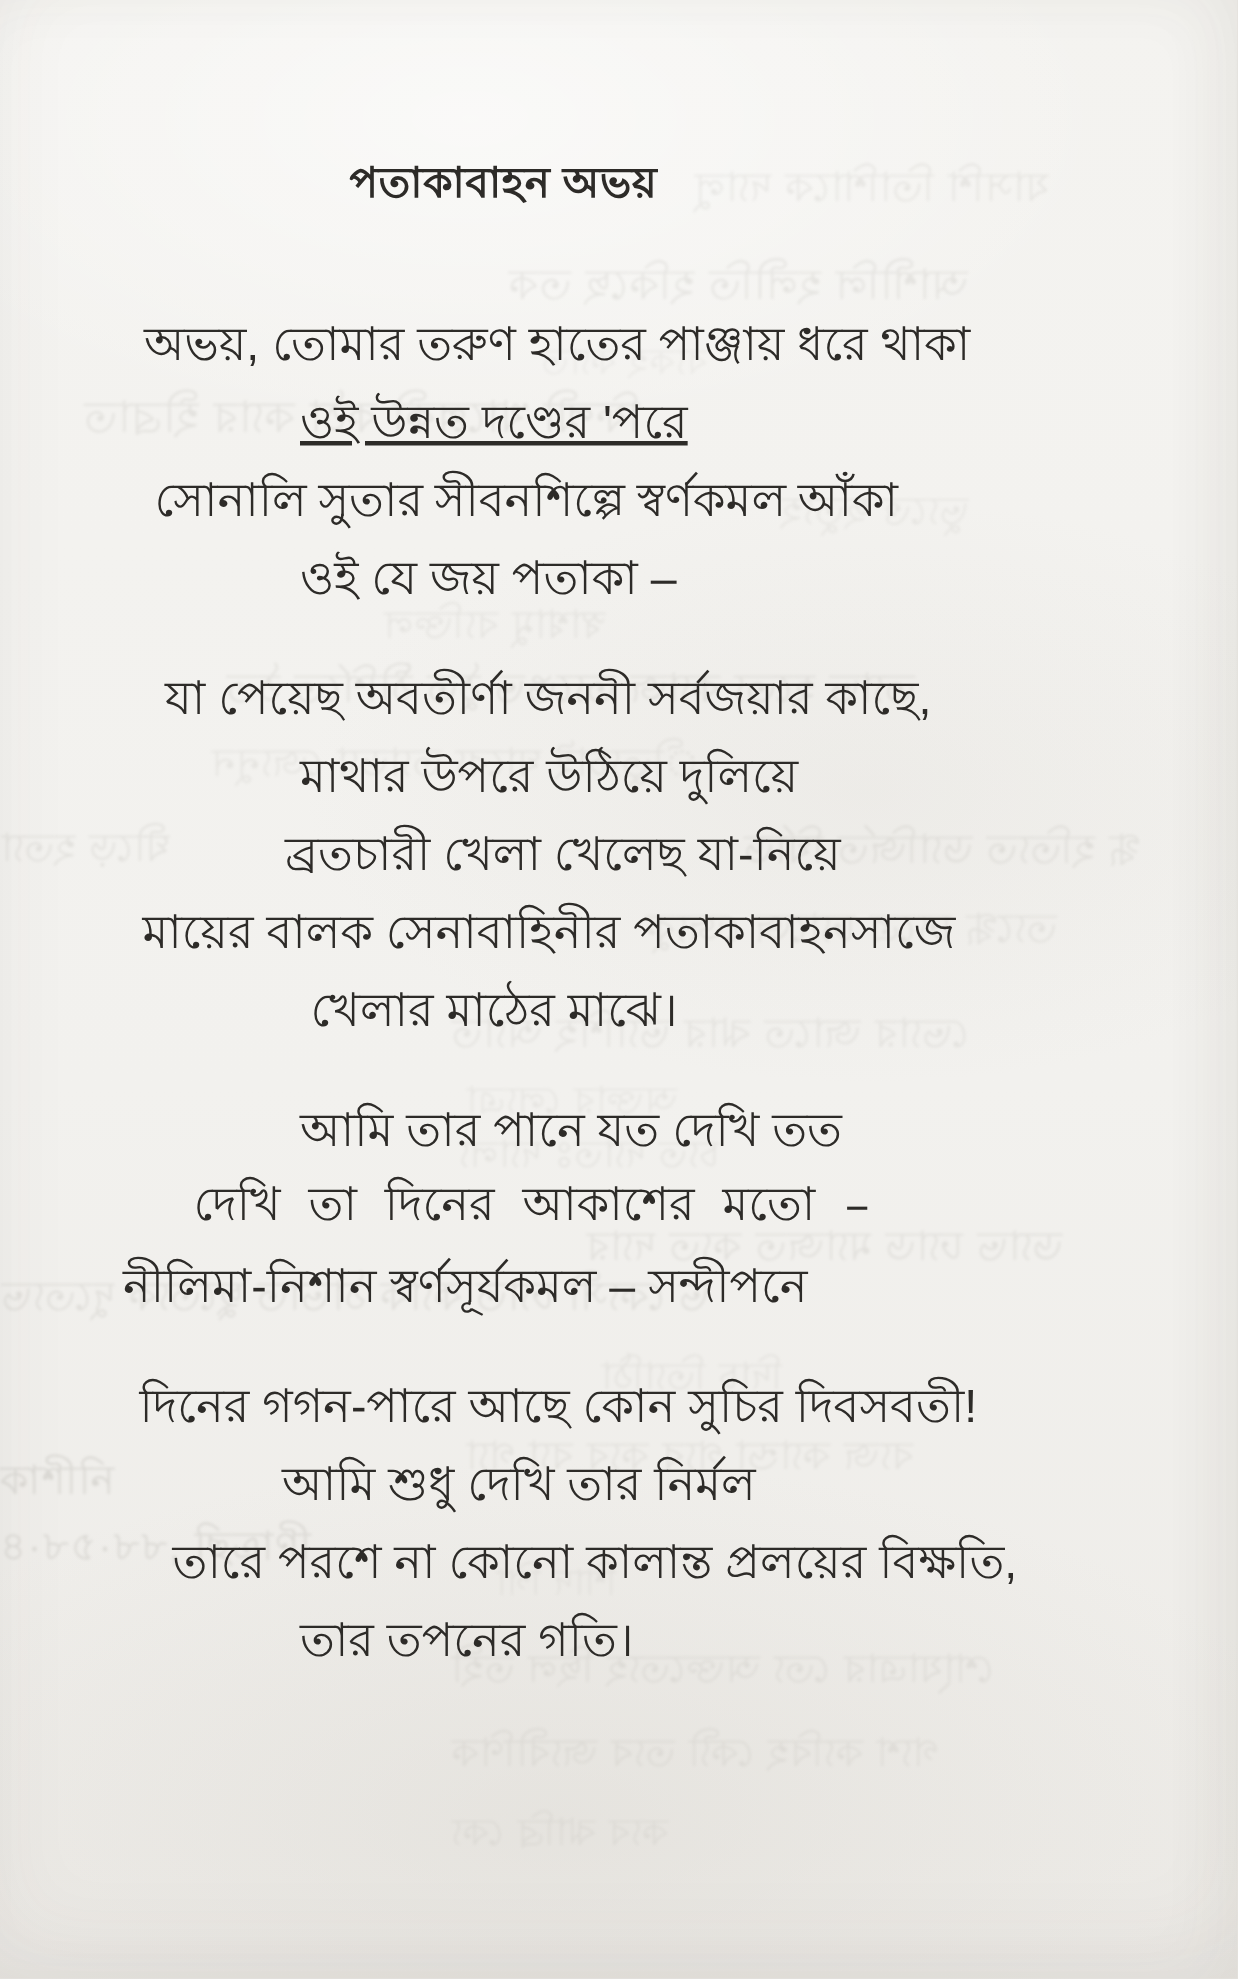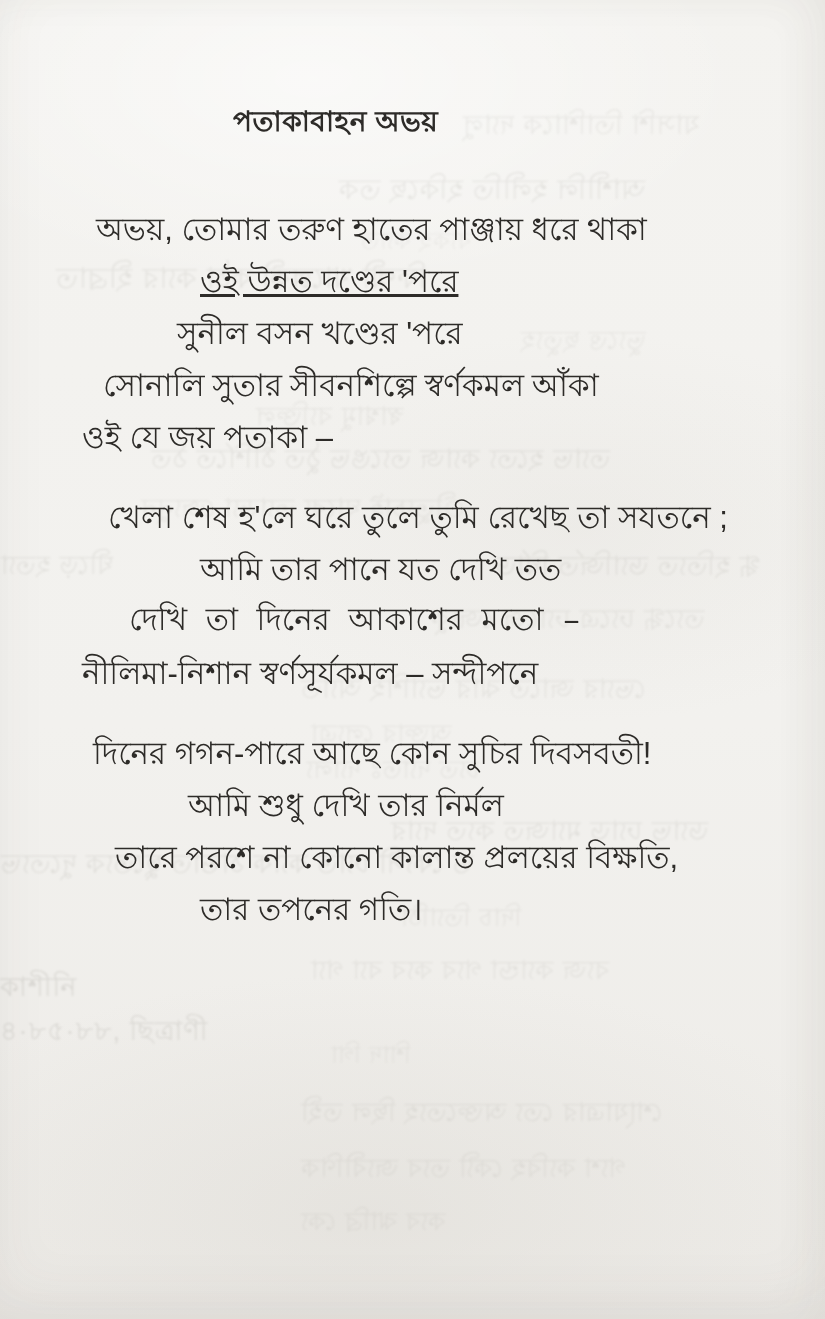--- a/index.html
+++ b/index.html
@@ -85,28 +85,33 @@
       <span class="ghost mirror" style="left: 300px; top: 1202px; font-size: 25px; opacity: 0.11;">ক্যব ঝাব্রি ক্যে</span>
     </div>
 
   <div class="content">
 
     <h1 class="title">পতাকাবাহন অভয়</h1>
 
     <div class="stanza">
       <div class="line" style="margin-left: 14px;">অভয়, তোমার তরুণ হাতের পাঞ্জায় ধরে থাকা</div>
       <div class="line" style="margin-left: 118px; text-decoration: underline;">ওই উন্নত দণ্ডের 'পরে</div>
-      <div class="line" style="margin-left: 95px;">সুনীল বসন খণ্ডের 'পরে</div>
       <div class="line" style="margin-left: 21px; font-family: Liberation Serif, serif;">সোনালি সুতার সীবনশিল্পে স্বর্ণকমল আঁকা</div>
-      <div class="line" style="">ওই যে জয় পতাকা –</div>
+      <div class="line" style="margin-left: 118px;">ওই যে জয় পতাকা –</div>
     </div>
 
+    <div class="stanza">
+      <div class="line" style="margin-left: 28px;">যা পেয়েছ অবতীর্ণা জননী সর্বজয়ার কাছে,</div>
+      <div class="line" style="margin-left: 118px;">মাথার উপরে উঠিয়ে দুলিয়ে</div>
+      <div class="line" style="margin-left: 108px;">ব্রতচারী খেলা খেলেছ যা-নিয়ে</div>
+      <div class="line" style="margin-left: 13px;">মায়ের বালক সেনাবাহিনীর পতাকাবাহনসাজে</div>
+      <div class="line" style="margin-left: 125px;">খেলার মাঠের মাঝে।</div>
+    </div>
 
     <div class="stanza">
-      <div class="line" style="margin-left: 26px;">খেলা শেষ হ'লে ঘরে তুলে তুমি রেখেছ তা সযতনে ;</div>
       <div class="line" style="margin-left: 118px;">আমি তার পানে যত দেখি তত</div>
       <div class="line" style="margin-left: 47px; font-family: Liberation Mono, monospace;">দেখি তা দিনের আকাশের মতো –</div>
       <div class="line" style="margin-left: 0px;">নীলিমা-নিশান স্বর্ণসূর্যকমল – সন্দীপনে</div>
     </div>
 
     <div class="stanza">
       <div class="line" style="margin-left: 11px;">দিনের গগন-পারে আছে কোন সুচির দিবসবতী!</div>
       <div class="line" style="margin-left: 106px;">আমি শুধু দেখি তার নির্মল</div>
       <div class="line" style="margin-left: 33px;">তারে পরশে না কোনো কালান্ত প্রলয়ের বিক্ষতি,</div>
       <div class="line" style="margin-left: 118px;">তার তপনের গতি।</div>

